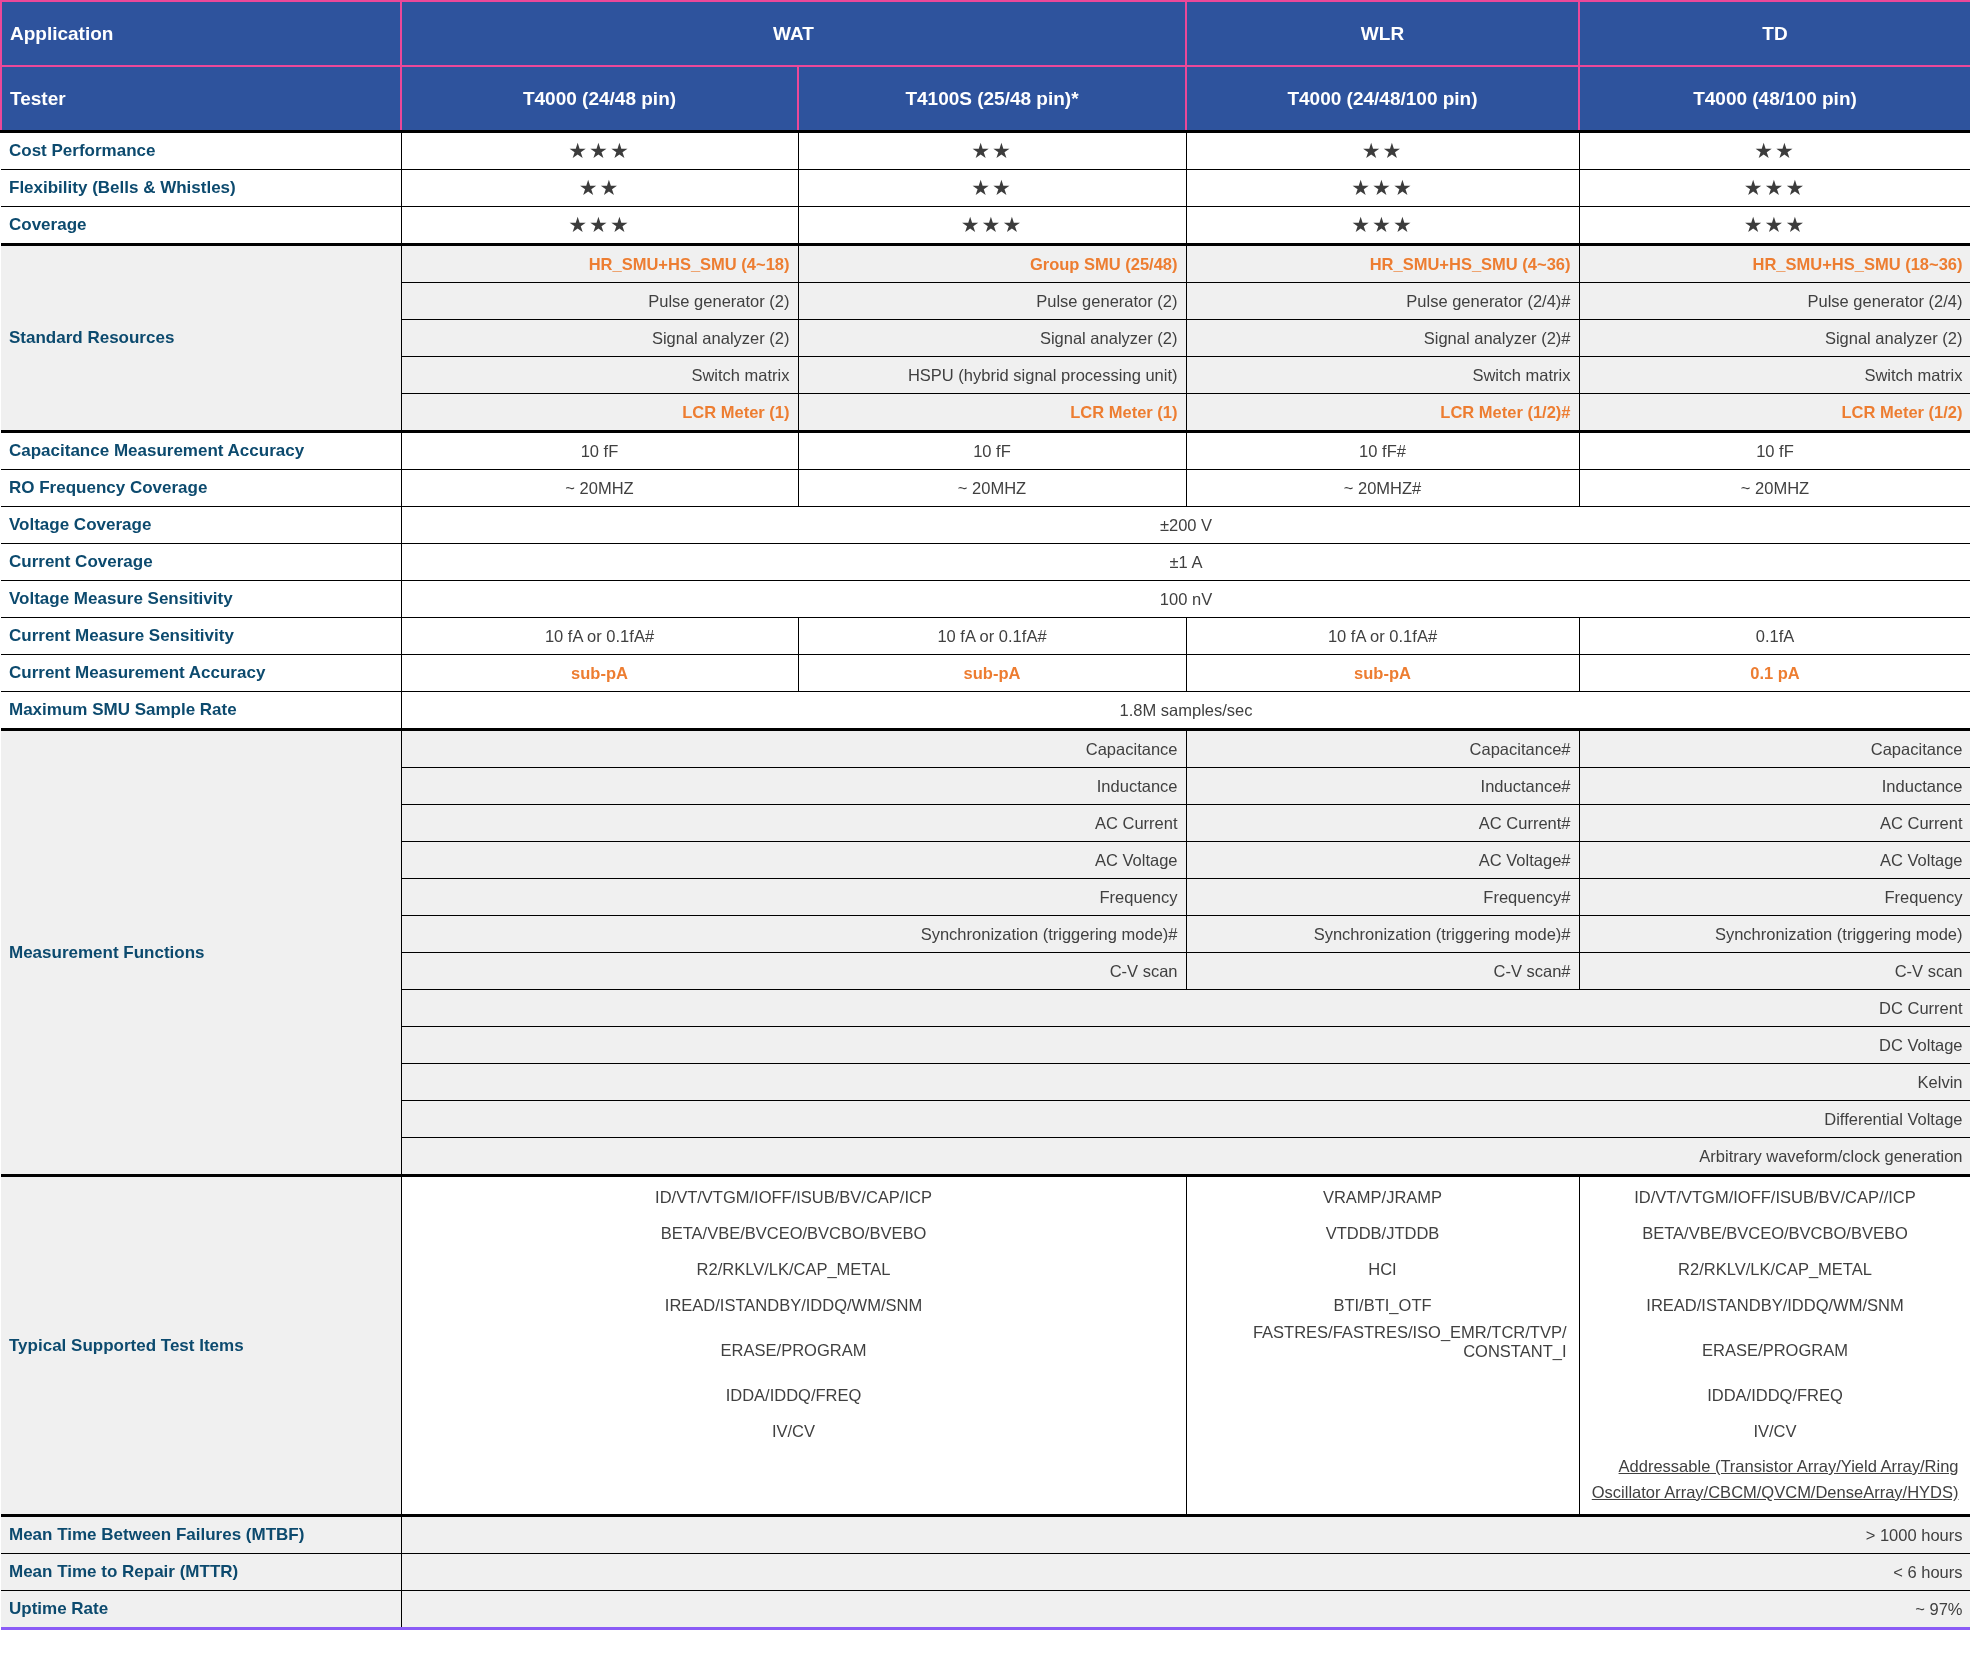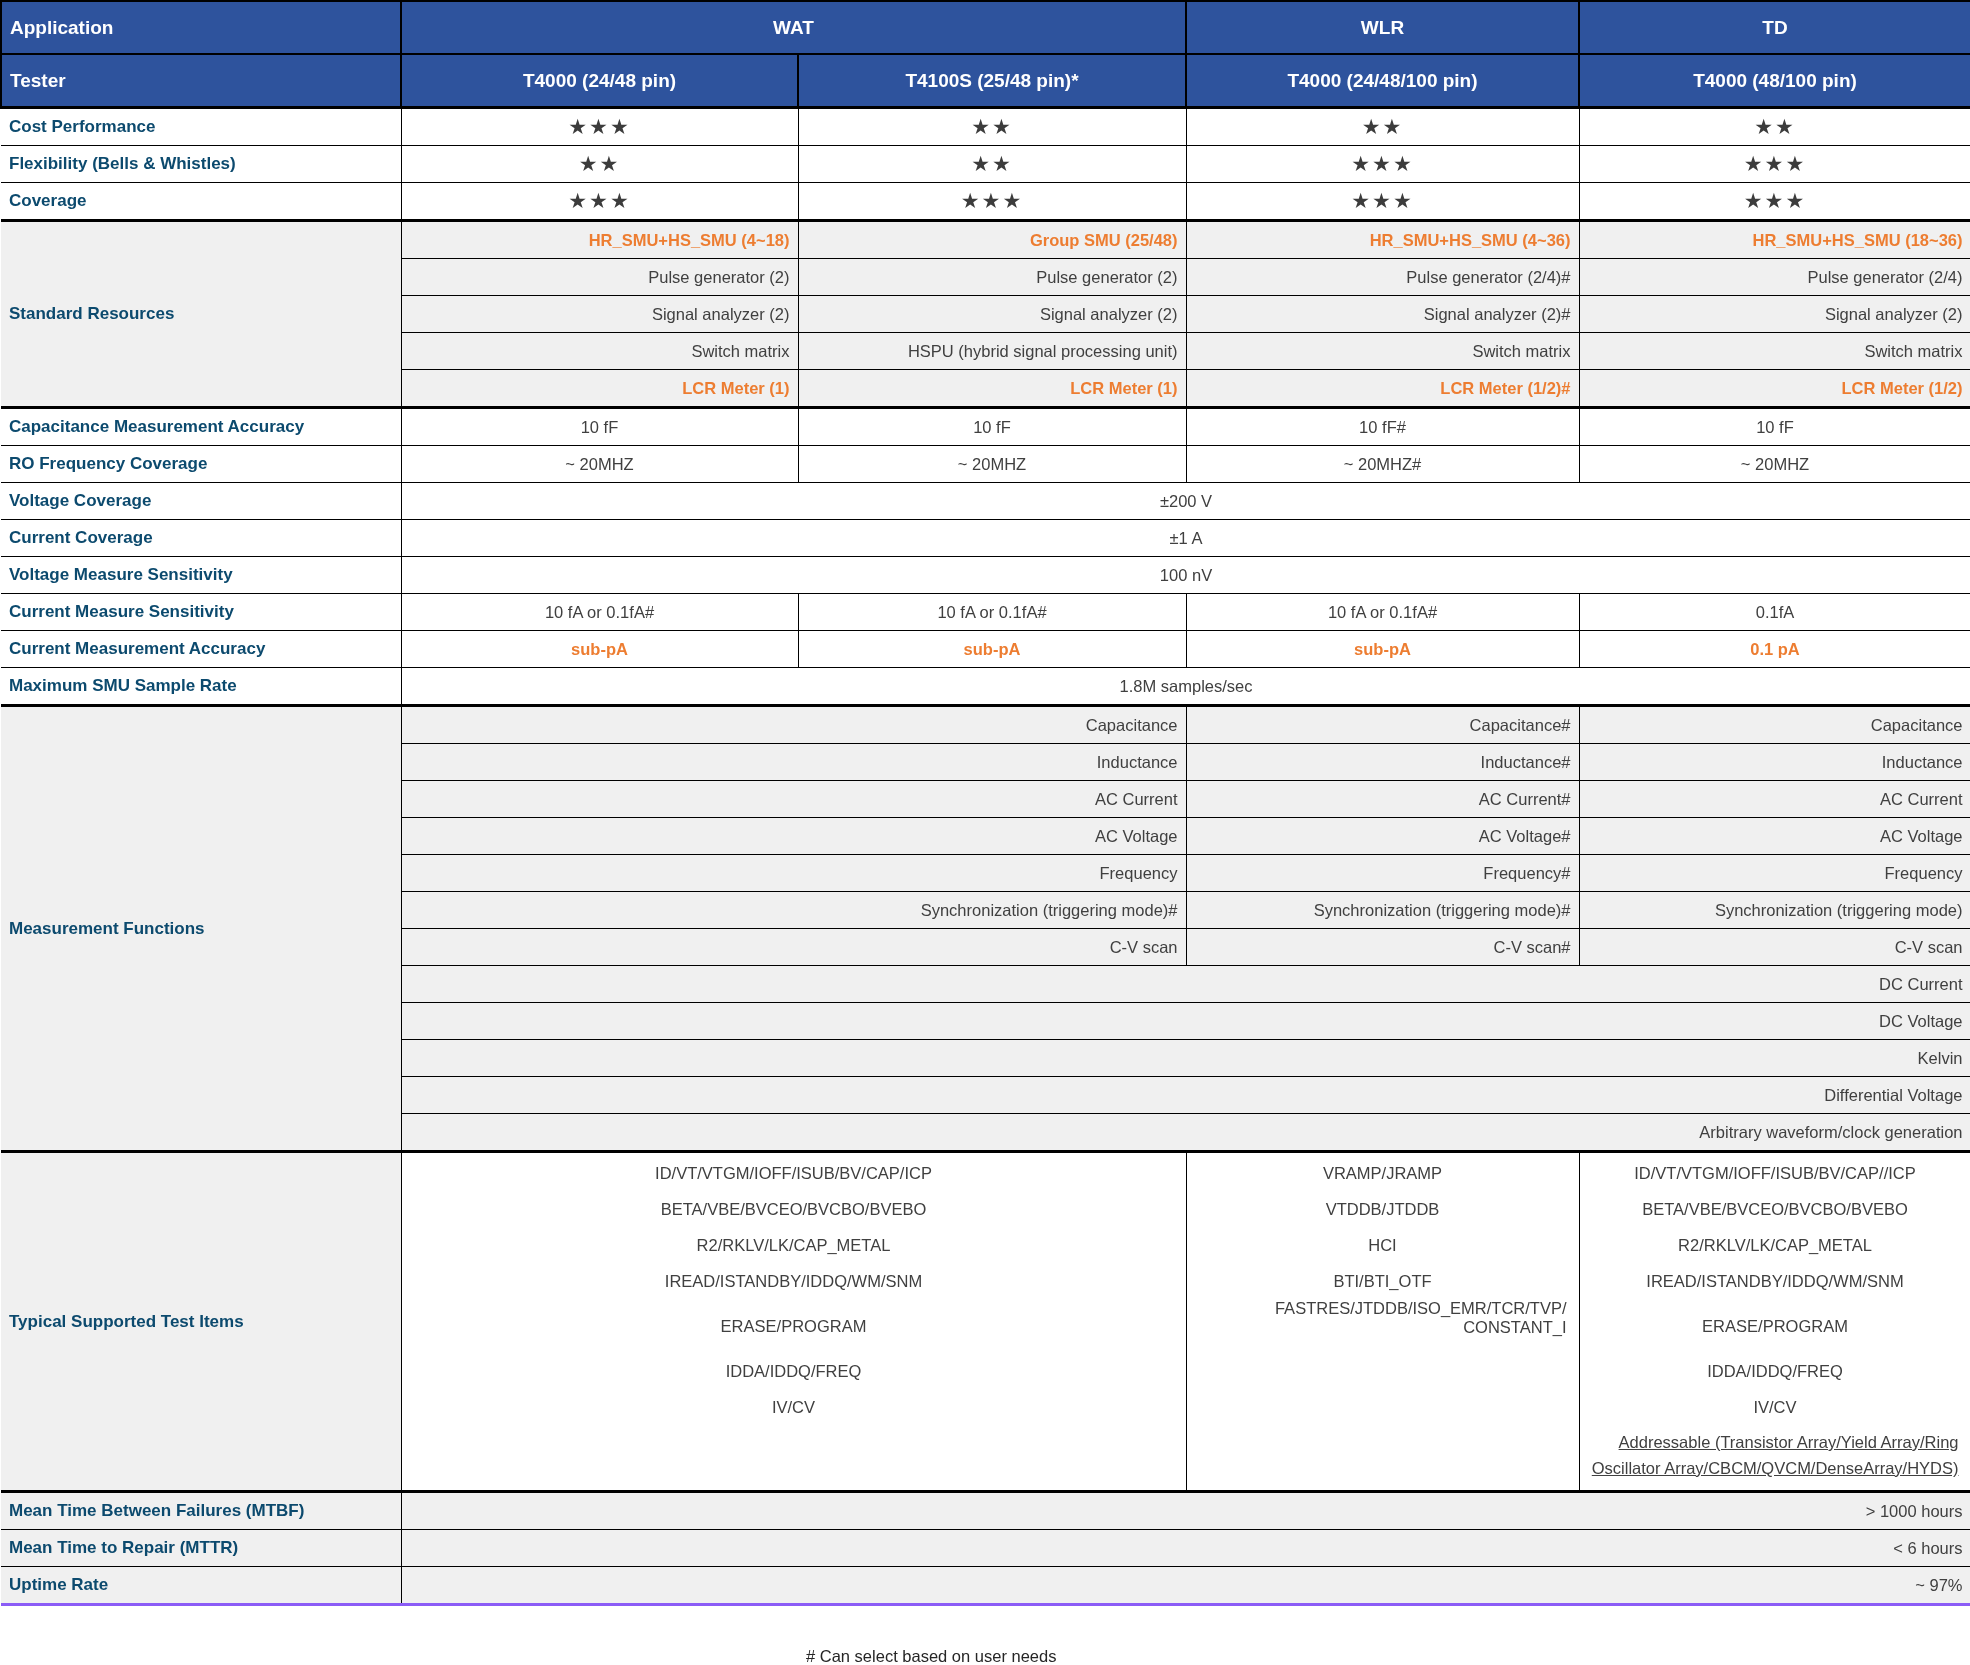--- a/index.html
+++ b/index.html
@@ -5,22 +5,22 @@
   html,body{margin:0;padding:0;background:#ffffff;}
   body{
     width:1970px;height:1665px;
     font-family:"Liberation Sans","DejaVu Sans",sans-serif;
     color:#404040;overflow:hidden;
   }
   table{width:1970px;border-collapse:collapse;table-layout:fixed;}
   thead th{
     background:#2E539D;color:#ffffff;
     font-size:19px;font-weight:bold;
-    border:2px solid #000000;
-    height:51px;padding:0 8px;
+    border:2px solid #ec4899;
+    height:51px;padding:6px 8px;
   }
   thead th.lab{text-align:left;}
   thead th.c{text-align:center;}
   tbody td{
     border:1px solid #000000;
     font-size:16.5px;
     height:36px;padding:0 8px;
     text-align:center;vertical-align:middle;
     color:#404040;
   }
@@ -227,21 +227,21 @@
         <div class="ti">IREAD/ISTANDBY/IDDQ/WM/SNM</div>
         <div class="ti gap">ERASE/PROGRAM</div>
         <div class="ti gap">IDDA/IDDQ/FREQ</div>
         <div class="ti">IV/CV</div>
       </td>
       <td class="top">
         <div class="ti">VRAMP/JRAMP</div>
         <div class="ti">VTDDB/JTDDB</div>
         <div class="ti">HCI</div>
         <div class="ti">BTI/BTI_OTF</div>
-        <div class="ti">FASTRES/JTDDB/ISO_EMR/TCR/TVP/ CONSTANT_I</div>
+        <div class="ti">FASTRES/FASTRES/ISO_EMR/TCR/TVP/ CONSTANT_I</div>
       </td>
       <td class="top">
         <div class="ti">ID/VT/VTGM/IOFF/ISUB/BV/CAP//ICP</div>
         <div class="ti">BETA/VBE/BVCEO/BVCBO/BVEBO</div>
         <div class="ti">R2/RKLV/LK/CAP_METAL</div>
         <div class="ti">IREAD/ISTANDBY/IDDQ/WM/SNM</div>
         <div class="ti gap">ERASE/PROGRAM</div>
         <div class="ti gap">IDDA/IDDQ/FREQ</div>
         <div class="ti">IV/CV</div>
         <div class="ti addr">Addressable (Transistor Array/Yield Array/Ring Oscillator Array/CBCM/QVCM/DenseArray/HYDS)</div>

